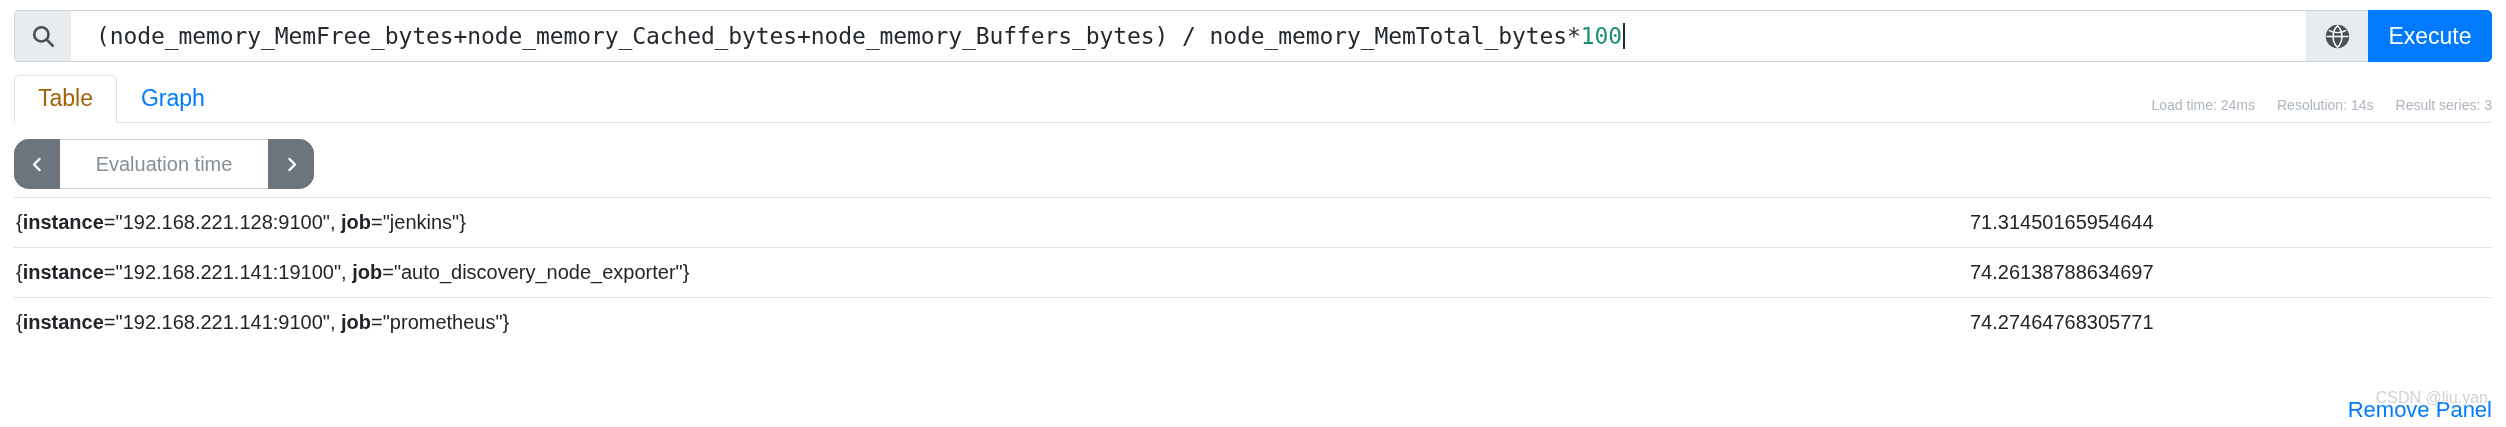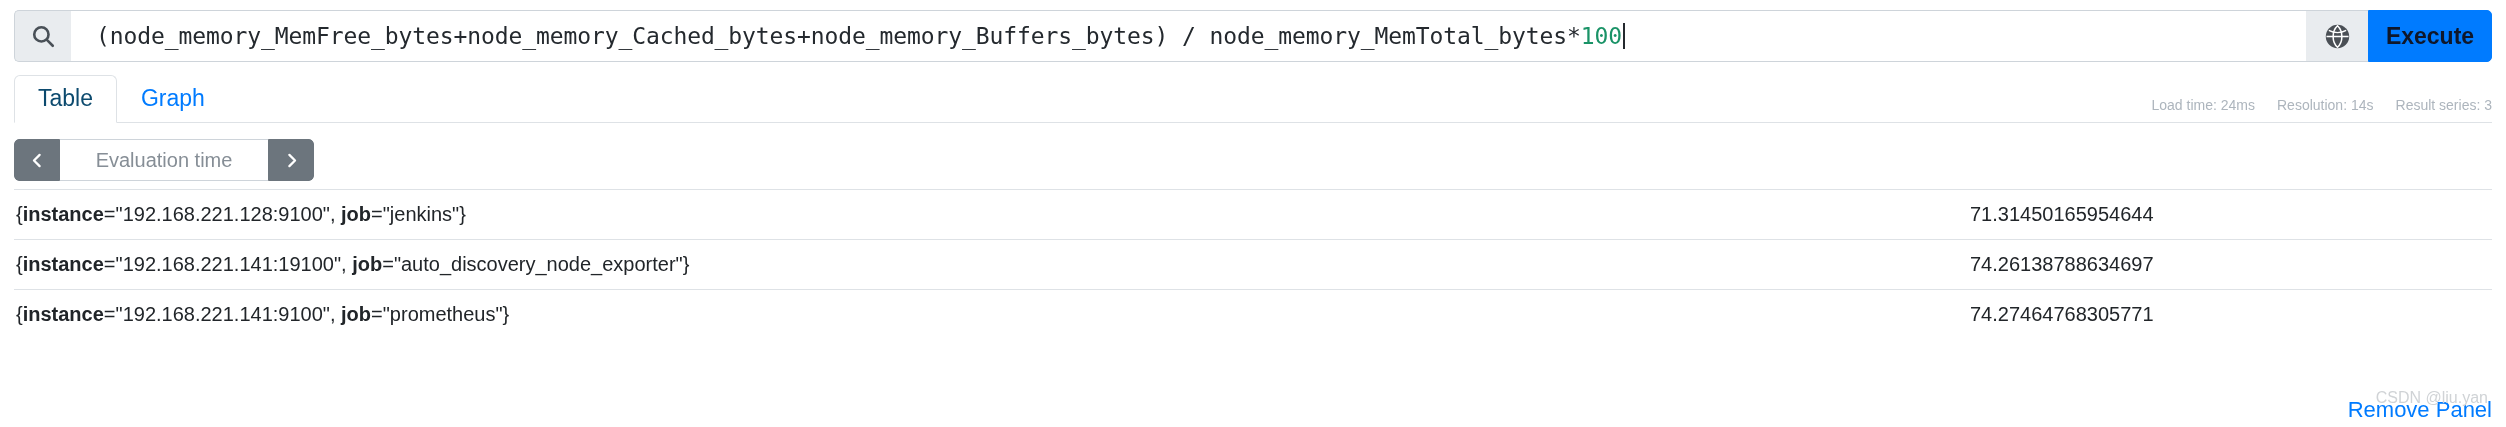--- a/index.html
+++ b/index.html
@@ -79,31 +79,30 @@
     border: 1px solid #ced4da;
     border-left: none;
     border-right: none;
     display: flex;
     align-items: center;
     justify-content: center;
   }
   .execute-btn {
     flex: 0 0 124px;
     background: #007bff;
-    color: #0f172a;
+    color: #ffffff;
     border: 1px solid #007bff;
     border-radius: 0 5px 5px 0;
     font-size: 23px;
     font-family: "Liberation Sans", sans-serif;
     display: flex;
     align-items: center;
     justify-content: center;
     cursor: pointer;
     padding: 0;
-    font-weight: bold;
   }
 
   
   .tabs-row {
     position: relative;
     display: flex;
     align-items: flex-end;
     border-bottom: 1px solid #dee2e6;
     height: 46px;
   }
@@ -117,21 +116,21 @@
     font-size: 23px;
     line-height: 1.2;
     cursor: pointer;
     border: 1px solid transparent;
     border-radius: 6px 6px 0 0;
     background: transparent;
     color: #007bff;
     white-space: nowrap;
   }
   .tab.active {
-    color: #0c4a6e;
+    color: #a16207;
     background: #ffffff;
     border-color: #dee2e6 #dee2e6 #ffffff;
   }
   .status-row {
     position: absolute;
     right: 0;
     bottom: 9px;
     display: flex;
     gap: 22px;
     color: #adb5bd;
@@ -140,22 +139,22 @@
   }
 
   
   .eval-wrap {
     padding-top: 16px;
     padding-bottom: 8px;
   }
   .eval-group {
     display: inline-flex;
     align-items: stretch;
-    height: 42px;
-    border-radius: 5px;
+    height: 50px;
+    border-radius: 15px;
     overflow: hidden;
   }
   .eval-btn {
     width: 46px;
     background: #6c757d;
     border: 1px solid #6c757d;
     color: #ffffff;
     display: flex;
     align-items: center;
     justify-content: center;

